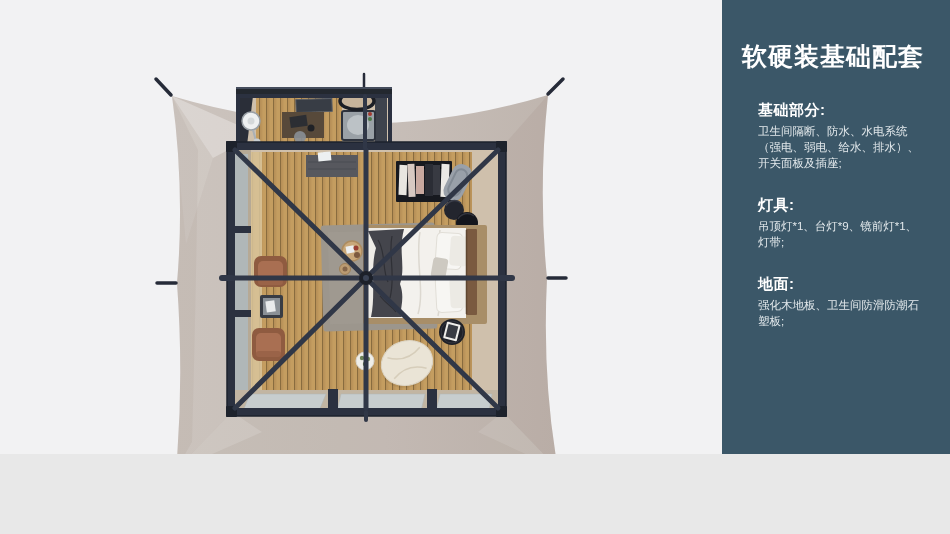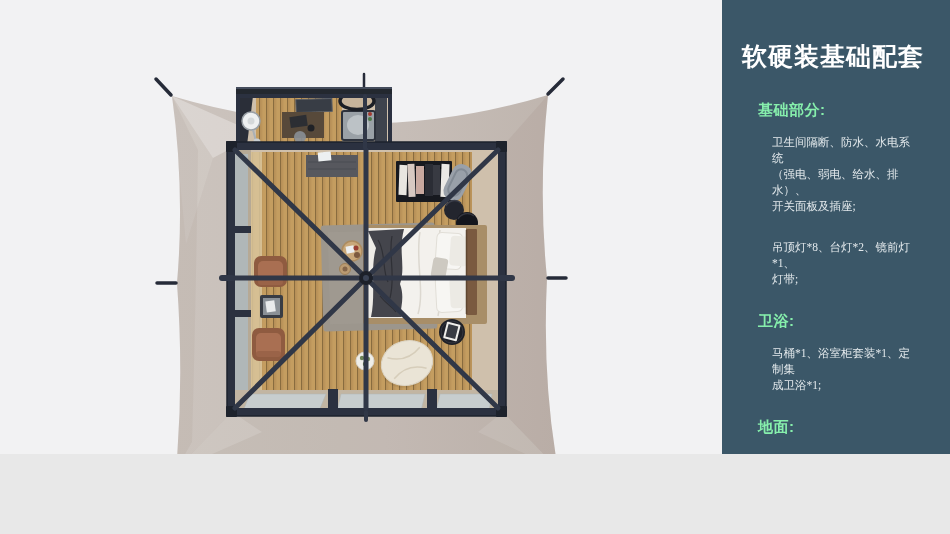--- a/index.html
+++ b/index.html
@@ -4,22 +4,22 @@
 <style>
   html,body{margin:0;padding:0;background:#e8e8e8;}
   .stage{position:relative;width:950px;height:454px;background:#f2f2f3;overflow:hidden;
          font-family:"Liberation Sans","DejaVu Sans",sans-serif;}
   .plan{position:absolute;left:0;top:0;width:722px;height:534px;}
   .sidebar{position:absolute;top:0;right:0;width:228px;height:534px;background:#3b5768;
            box-sizing:border-box;padding:42px 16px 0 20px;color:#fff;}
   .sidebar h1{margin:0 0 30px 0;font-size:25px;line-height:1.15;font-weight:700;
               letter-spacing:1px;color:#ffffff;}
   .sidebar section{margin:0 0 25px 16px;}
-  .sidebar h2{margin:0 0 3px 0;font-size:15px;font-weight:700;color:#86efac;letter-spacing:.5px;}
-  .sidebar p{margin:14px;font-size:11.5px;line-height:16px;color:#e3e9ec;white-space:pre-line;font-family:Liberation Serif, serif;}
+  .sidebar h2{margin:0 0 3px 0;font-size:15px;font-weight:700;color:#ffffff;letter-spacing:.5px;}
+  .sidebar p{margin:0;font-size:11.5px;line-height:16px;color:#e3e9ec;white-space:pre-line;}
 </style>
 </head>
 <body>
 
 <div class="stage">
 
   <svg class="plan" viewBox="0 0 722 534">
     <defs>
       <linearGradient id="canvasGrad" x1="0" y1="0" x2="1" y2="0">
         <stop offset="0" stop-color="#cbc3bd"></stop>
@@ -246,27 +246,25 @@
       <h2>基础部分:</h2>
       <p>卫生间隔断、防水、水电系统
 （强电、弱电、给水、排水）、
 开关面板及插座;</p>
     </section>
 
     <section>
     </section>
 
     <section>
-      <p>吊顶灯*8、台灯*2、镜前灯*1、
+      <h2>灯具:</h2>
+      <p>吊顶灯*1、台灯*9、镜前灯*1、
 灯带;</p>
     </section>
 
-    <section>
-      <h2>卫浴:</h2>
-      <p>马桶*1、浴室柜套装*1、定制集
-成卫浴*1;</p>
-    </section>
 
     <section>
       <h2>地面:</h2>
+      <p>强化木地板、卫生间防滑防潮石
+塑板;</p>
     </section>
   </aside>
 </div>
 
 </body></html>

